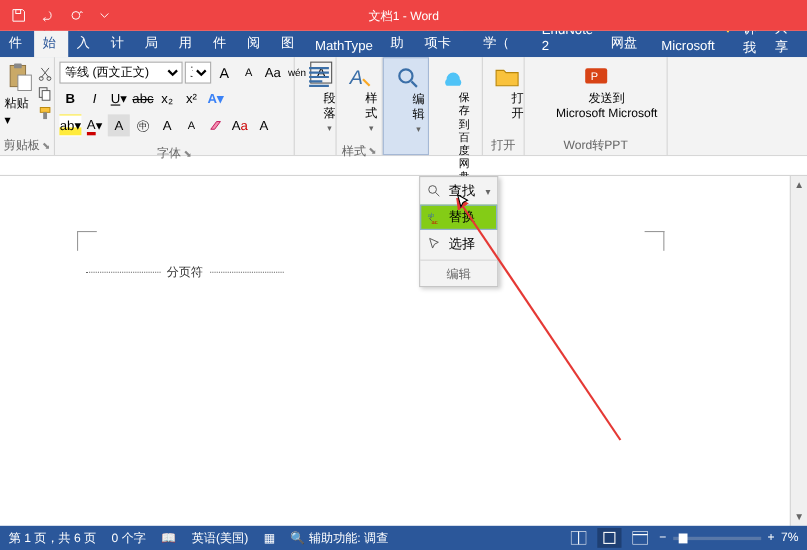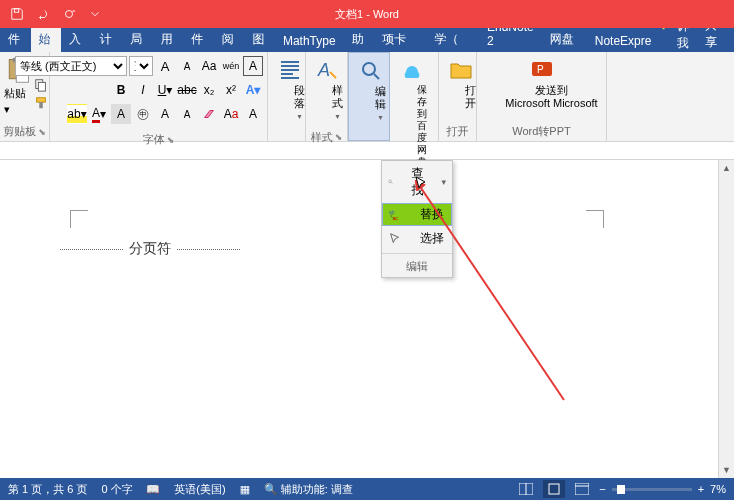--- a/index.html
+++ b/index.html
@@ -52,26 +52,26 @@
 .baidugrp { width: 49px; }
 .opengrp { width: 38px; }
 .pptgrp { width: 130px; }
 
 .ruler { height: 18px; background: #fff; border-bottom: 1px solid #d4d4d4; }
 
 .doc-area { position: relative; height: 318px; background: #fff; overflow: hidden; }
 .page-corner { position: absolute; width: 18px; height: 18px; }
 .page-corner.tl { top: 50px; left: 70px; border-left: 1px solid #999; border-top: 1px solid #999; }
 .page-corner.tr { top: 50px; right: 130px; border-right: 1px solid #999; border-top: 1px solid #999; }
-.page-break { position: absolute; top: 80px; left: 60px; width: 180px; display: flex; align-items: center; font-size: 14px; color: #333; justify-content: center; }
+.page-break { position: absolute; top: 80px; left: 78px; width: 180px; display: flex; align-items: center; font-size: 11px; color: #333; justify-content: center; }
 .page-break .line { flex: 1; border-top: 1px dotted #666; }
 .page-break .txt { padding: 0 6px; }
 
 .dropdown { position: absolute; top: 0; left: 381px; width: 72px; background: #f3f3f3; border: 1px solid #c5c5c5; box-shadow: 2px 2px 4px rgba(0,0,0,0.2); font-size: 12px; }
-.dropdown .item { display: flex; align-items: center; gap: 18px; padding: 4px 6px; }
+.dropdown .item { display: flex; align-items: center; gap: 6px; padding: 4px 6px; }
 .dropdown .item.hover { background: #84cc16; border: 1px solid #8faee0; padding: 2px 5px; }
 .dropdown .item svg { width: 14px; height: 14px; }
 .dropdown .sep { border-top: 1px solid #d4d4d4; margin: 2px 0; }
 .dropdown .footer { text-align: center; padding: 3px; font-size: 11px; color: #666; }
 
 .arrow { position: absolute; top: 20px; left: 414px; pointer-events: none; }
 
 .statusbar { position: absolute; bottom: 0; left: 0; right: 0; height: 22px; background: #2b579a; color: #fff; display: flex; align-items: center; font-size: 11px; padding: 0 8px; gap: 14px; }
 .statusbar .right { margin-left: auto; display: flex; align-items: center; gap: 6px; }
 .statusbar .viewbtn { width: 22px; height: 18px; display: flex; align-items: center; justify-content: center; }
@@ -123,21 +123,21 @@
   <div class="tab">引用</div>
   <div class="tab">邮件</div>
   <div class="tab">审阅</div>
   <div class="tab">视图</div>
   <div class="tab">MathType</div>
   <div class="tab">帮助</div>
   <div class="tab">新建选项卡</div>
   <div class="tab">知网研学（</div>
   <div class="tab">EndNote 2</div>
   <div class="tab">百度网盘</div>
-  <div class="tab">NoteExpre</div>
+  <div class="tab">Microsoft</div>
   <div class="right-actions">
     <svg class="bulb" viewBox="0 0 16 16">
         <circle cx="8" cy="6" r="4" fill="#ffd54f"></circle>
         <rect x="6" y="10" width="4" height="3" fill="#ffd54f"></rect>
       </svg>
     <span>告诉我</span>
     <span>♀ <span>共享</span></span>
   </div>
 </div>
 
@@ -169,21 +169,21 @@
           </svg>
       </div>
     </div>
     <div class="grp-label">
         <span>剪贴板</span>
         <span class="dlg">⬊</span>
       </div>
   </div>
 
   <div class="grp fontgrp">
-    <div class="grp-body" style="flex-direction:column; align-items:flex-end;">
+    <div class="grp-body" style="flex-direction:column; align-items:flex-start;">
       <div class="row">
         <select class="fontname"><option>等线 (西文正文)</option></select>
         <select class="fontsize"><option>五号</option></select>
         <div class="fbtn" style="font-size:13px">A</div>
         <div class="fbtn" style="font-size:10px">A</div>
         <div class="fbtn">Aa</div>
         <div class="fbtn">
             <span style="font-size:9px">wén</span>
           </div>
         <div class="fbtn" style="border:1px solid #555">A</div>

